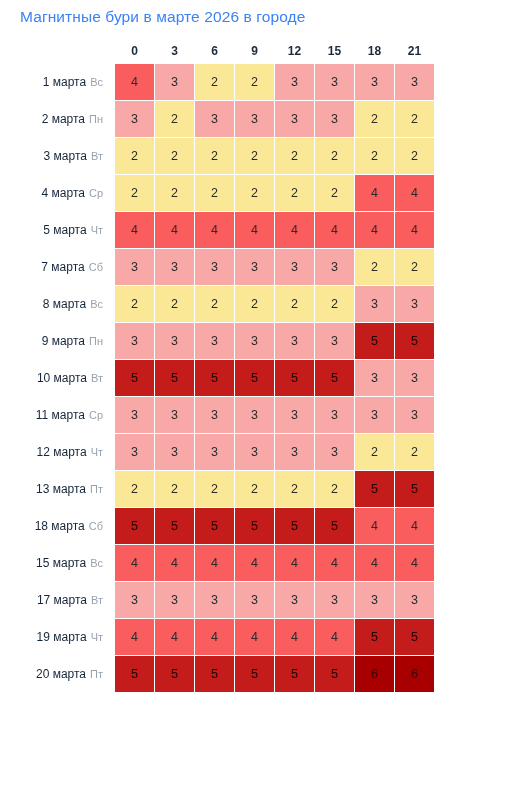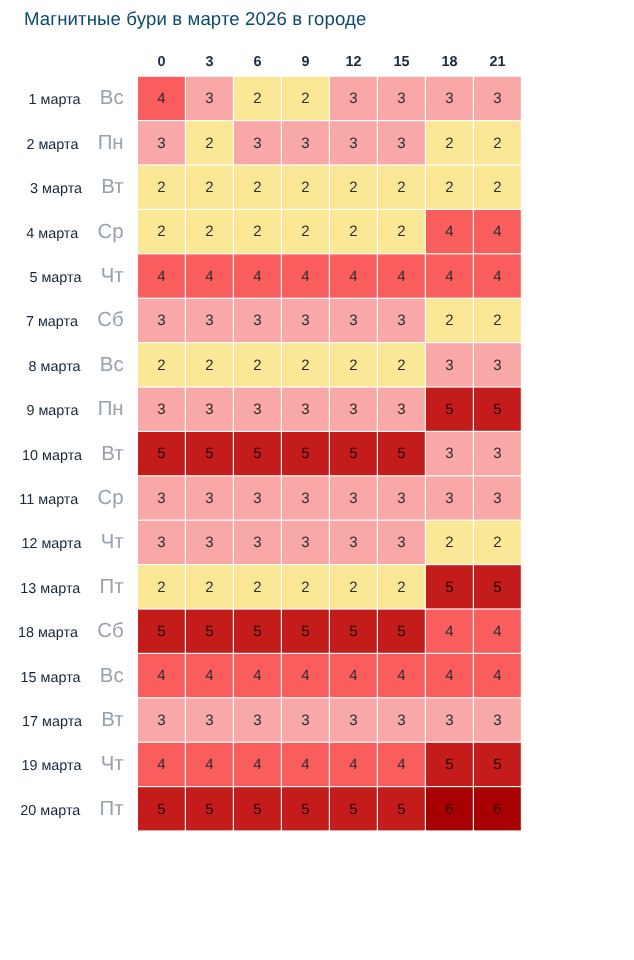--- a/index.html
+++ b/index.html
@@ -13,21 +13,21 @@
   body {
     font-family: "Liberation Sans", sans-serif;
     -webkit-font-smoothing: antialiased;
   }
 
   #page-title {
     position: absolute;
     left: 20px;
     top: 8px;
     font-size: 15.5px;
-    color: #0c4a6e;
+    color: #3b82f6;
     font-weight: 400;
     letter-spacing: 0.1px;
     white-space: nowrap;
   }
 
   #grid-wrap {
     position: absolute;
     left: 0;
     top: 40px;
     width: 528px;
@@ -60,22 +60,22 @@
     padding-right: 11px;
     font-size: 12px;
     color: #16263a;
     white-space: nowrap;
     vertical-align: middle;
     height: 34px;
     background: #ffffff;
   }
   td.row-label .dow {
     color: #98a2ad;
-    font-size: 17px;
-    margin-left: 16px;
+    font-size: 11px;
+    margin-left: 4px;
   }
 
   td.cell {
     height: 34px;
     text-align: center;
     vertical-align: middle;
     font-size: 12.5px;
     color: #2b2b2b;
     line-height: 34px;
     padding: 0;

